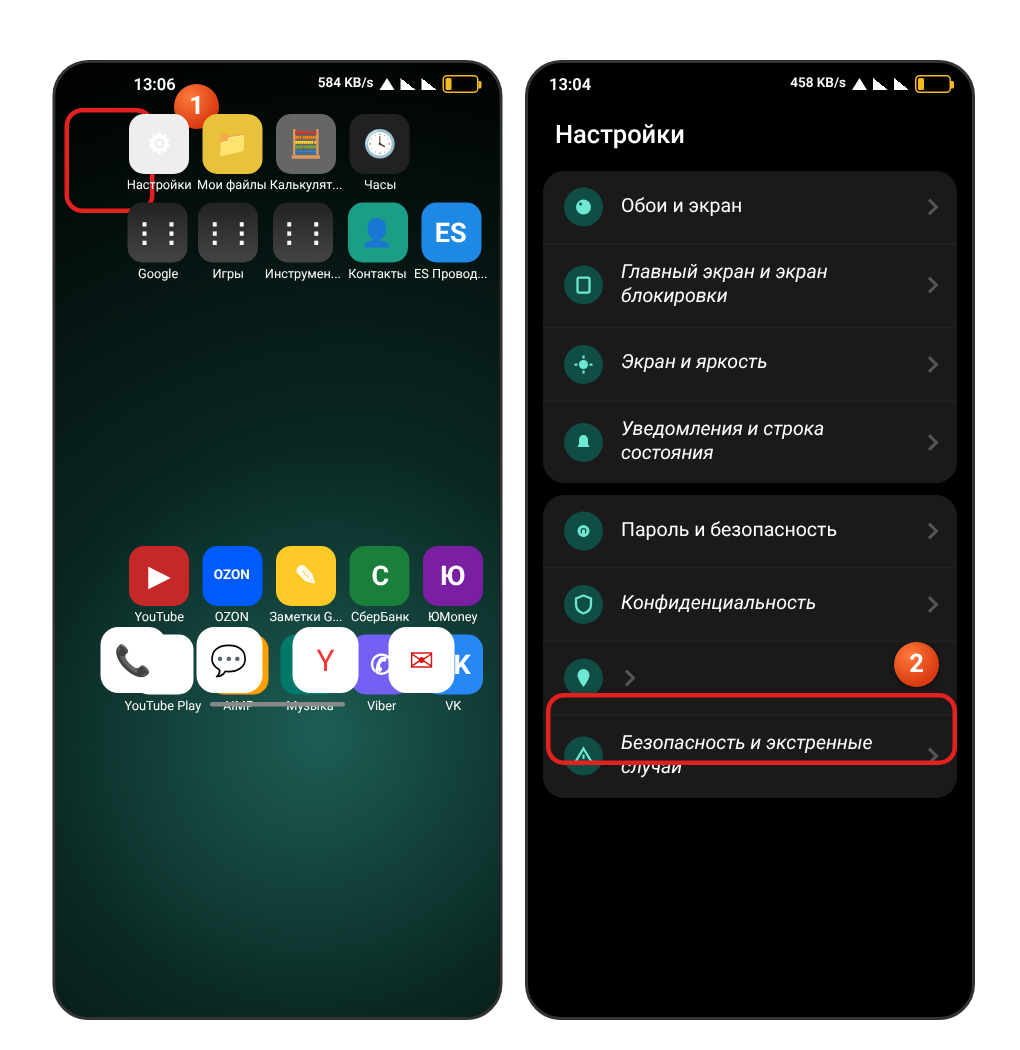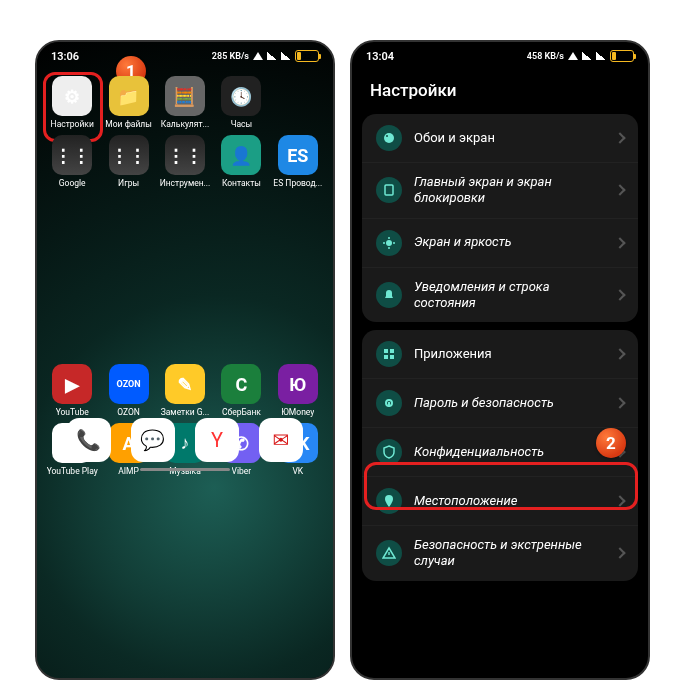--- a/index.html
+++ b/index.html
@@ -38,21 +38,21 @@
   .batt .pct  { position:absolute; left:0; right:0; text-align:center; font-size:8px; color:#000; font-weight:700;}
 
   
   .drawer-bg {
     position:absolute; inset:0;
     background:
       radial-gradient(circle at 60% 70%, rgba(30,100,90,.9) 0%, rgba(10,40,35,.95) 40%, #000 100%),
       radial-gradient(circle at 30% 85%, rgba(60,150,130,.6), transparent 40%),
       radial-gradient(circle at 85% 35%, rgba(40,120,100,.4), transparent 35%);
   }
-  .drawer { position:relative; z-index:1; }
+  .drawer { position:relative; z-index:1;padding-left:38px; }
   .app-grid {
     display:grid; grid-template-columns: repeat(5, 1fr);
     gap: 4px 2px; padding: 6px 8px 0;
   }
   .app { display:flex; flex-direction:column; align-items:center; gap:3px; }
   .app .ico {
     width:40px; height:40px; border-radius:10px;
     display:flex; align-items:center; justify-content:center;
     font-size:18px; font-weight:700; color:#fff;
   }
@@ -111,21 +111,21 @@
 </style>
 </head>
 <body>
 
 <div class="phone phone-left">
   <div class="drawer-bg"></div>
   <div class="drawer">
     <div class="statusbar">
       <span>13:06</span>
       <span class="right">
-        <span>285 KB/s</span>
+        <span>584 KB/s</span>
         <span class="wifi"></span>
         <span class="sig"></span>
         <span class="sig"></span>
         <span class="batt">
           <span class="fill" style="width:22%"></span>
           <span class="pct">22</span>
         </span>
       </span>
     </div>
 
@@ -285,32 +285,20 @@
             </svg>
           </div>
           <div class="txt">Уведомления и строка состояния</div>
           <div class="chev"></div>
         </div>
       </div>
     <div class="settings-group" id="g3">
         <div class="settings-item">
           <div class="ic">
             <svg viewBox="0 0 14 14">
-              <rect x="2" y="2" width="4" height="4"></rect>
-              <rect x="8" y="2" width="4" height="4"></rect>
-              <rect x="2" y="8" width="4" height="4"></rect>
-              <rect x="8" y="8" width="4" height="4"></rect>
-            </svg>
-          </div>
-          <div class="txt">Приложения</div>
-          <div class="chev"></div>
-        </div>
-        <div class="settings-item">
-          <div class="ic">
-            <svg viewBox="0 0 14 14">
               <circle cx="7" cy="7" r="3" fill="none" stroke="#6fe8d3" stroke-width="2"></circle>
               <rect x="6" y="6" width="2" height="5"></rect>
             </svg>
           </div>
           <div class="txt">Пароль и безопасность</div>
           <div class="chev"></div>
         </div>
         <div class="settings-item">
           <div class="ic">
             <svg viewBox="0 0 14 14">
@@ -319,21 +307,20 @@
           </div>
           <div class="txt">Конфиденциальность</div>
           <div class="chev"></div>
         </div>
         <div class="settings-item">
           <div class="ic">
             <svg viewBox="0 0 14 14">
               <path d="M7 1a4 4 0 014 4c0 3-4 8-4 8S3 8 3 5a4 4 0 014-4z"></path>
             </svg>
           </div>
-          <div class="txt">Местоположение</div>
           <div class="chev"></div>
         </div>
         <div class="settings-item">
           <div class="ic">
             <svg viewBox="0 0 14 14">
               <path d="M7 2l6 10H1z" fill="none" stroke="#6fe8d3" stroke-width="1.5"></path>
               <rect x="6.3" y="6" width="1.4" height="3"></rect>
             </svg>
           </div>
           <div class="txt">Безопасность и экстренные случаи</div>

